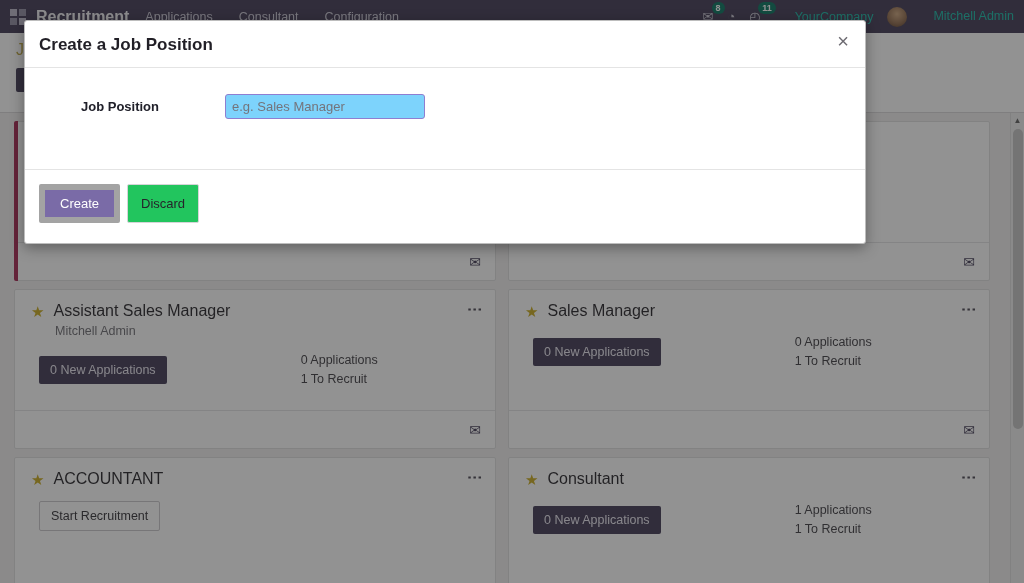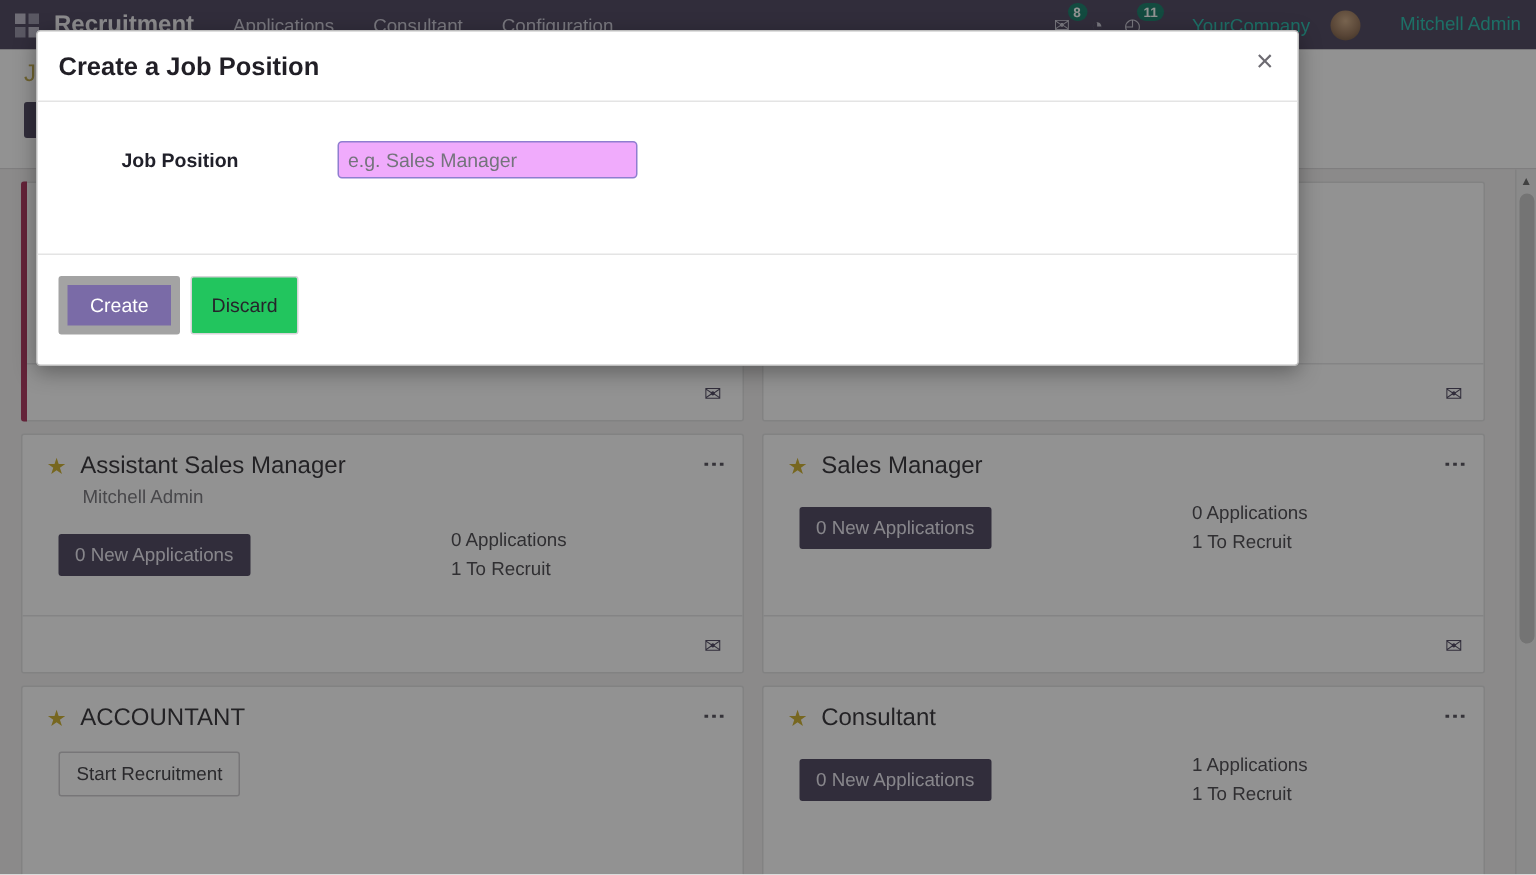--- a/index.html
+++ b/index.html
@@ -48,21 +48,21 @@
     margin-right: 10px;
     flex: none;
   }
   .apps-grid i { display: block; background: #b9b5c6; }
   .apps-grid i:nth-child(2) { background: #8e8aa0; }
   .apps-grid i:nth-child(3) { background: #8e8aa0; }
   .brand {
     font-size: 16px;
     font-weight: bold;
     color: #f2f1f5;
-    margin-right: 26px;
+    margin-right: 16px;
     white-space: nowrap;
   }
   .nav-item {
     font-size: 12.5px;
     color: #cbc8d6;
     margin-right: 26px;
     white-space: nowrap;
   }
   .nav-right {
     margin-left: auto;
@@ -312,21 +312,21 @@
     font-weight: bold;
     color: #20202a;
     white-space: nowrap;
   }
   .form-field {
     flex: 1;
     padding-left: 18px;
   }
   .field-input {
     width: 200px;
-    background: #f0abfc;
+    background: #7dd3fc;
     border: 1px solid #8f7ed0;
     border-radius: 3px;
     padding: 4px 6px;
     font-size: 13px;
     color: #6b6b73;
     font-family: "Liberation Sans", sans-serif;
     outline: none;
   }
   .field-input::placeholder { color: #74747c; opacity: 1; }
   .modal-footer {

